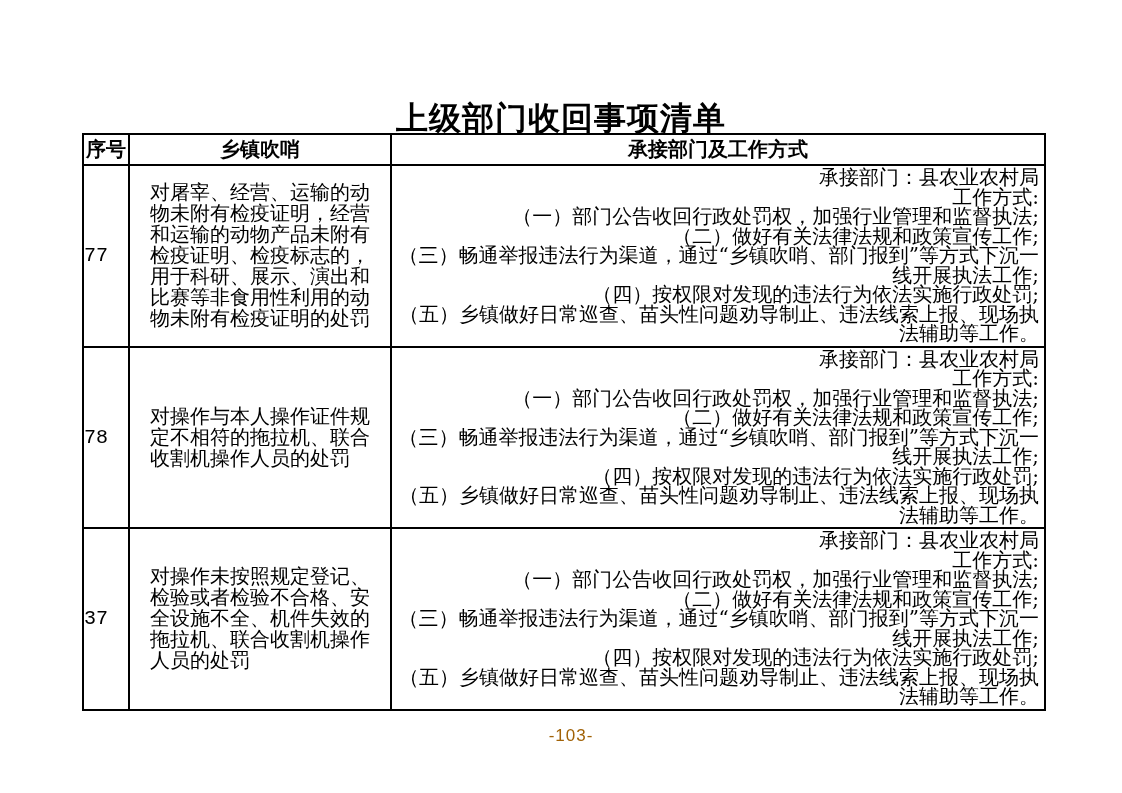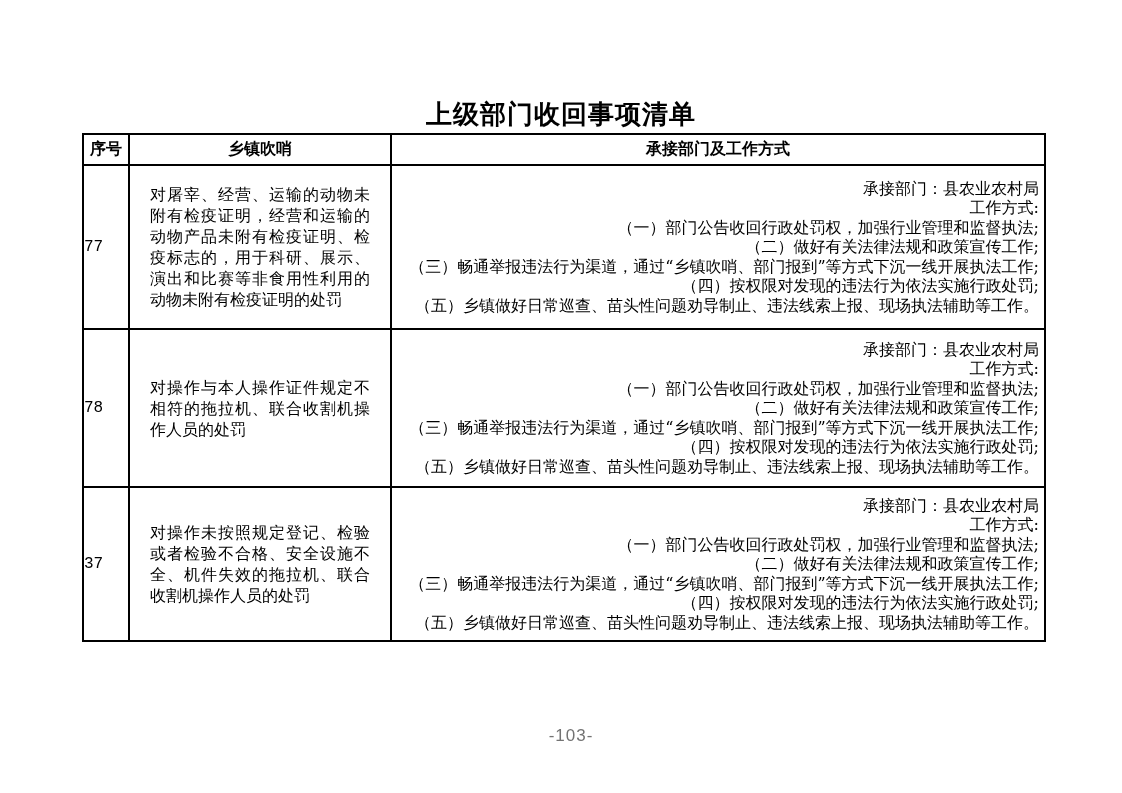--- a/index.html
+++ b/index.html
@@ -13,40 +13,40 @@
     color: #000000;
   }
   .doc-title {
     position: absolute;
     top: 97px;
     left: 0;
     width: 1122px;
     text-align: center;
     font-family: "DejaVu Serif", serif;
     font-weight: bold;
-    font-size: 26px;
+    font-size: 32px;
     letter-spacing: 1px;
     color: #000000;
   }
   table.main-table {
     position: absolute;
     left: 82px;
     top: 133px;
     width: 962px;
     border-collapse: collapse;
     table-layout: fixed;
   }
   table.main-table col.c-no   { width: 46px; }
   table.main-table col.c-item { width: 262px; }
   table.main-table col.c-meth { width: 654px; }
   table.main-table th,
   table.main-table td {
     border: 2px solid #000000;
     vertical-align: middle;
-    font-size: 16px;
+    font-size: 20px;
   }
   tr.header-row { height: 31px; }
   tr.row-77 { height: 164px; }
   tr.row-78 { height: 158px; }
   tr.row-79 { height: 154px; }
   th.hdr {
     font-family: "Liberation Sans", sans-serif;
     font-weight: 600;
     font-size: 16px;
     text-align: center;
@@ -73,21 +73,21 @@
   td.cell-method .m-line { text-align: right; }
   .page-number {
     position: absolute;
     top: 726px;
     left: 0;
     width: 1122px;
     text-align: center;
     font-family: "Liberation Sans", sans-serif;
     font-size: 17px;
     letter-spacing: 1px;
-    color: #737373;
+    color: #a16207;
     padding-left: 20px;
   }
 </style>
 </head>
 <body>
 
 <div class="page">
 
   <div class="doc-title">上级部门收回事项清单</div>
 

